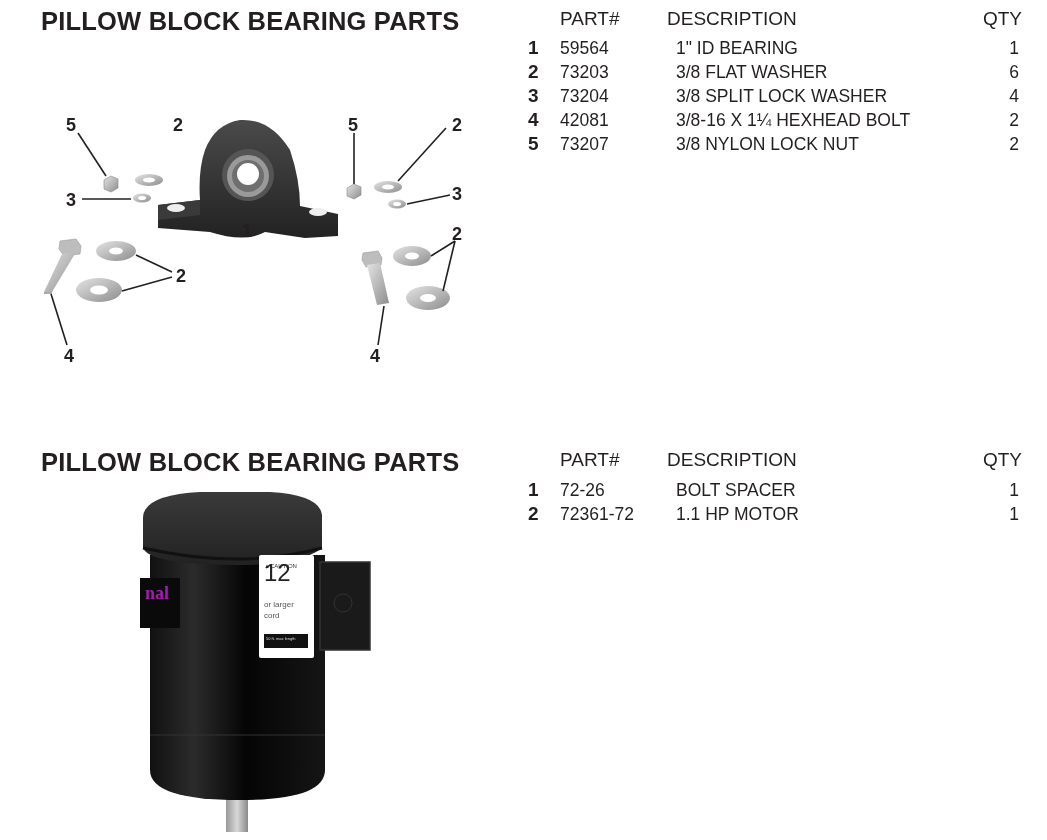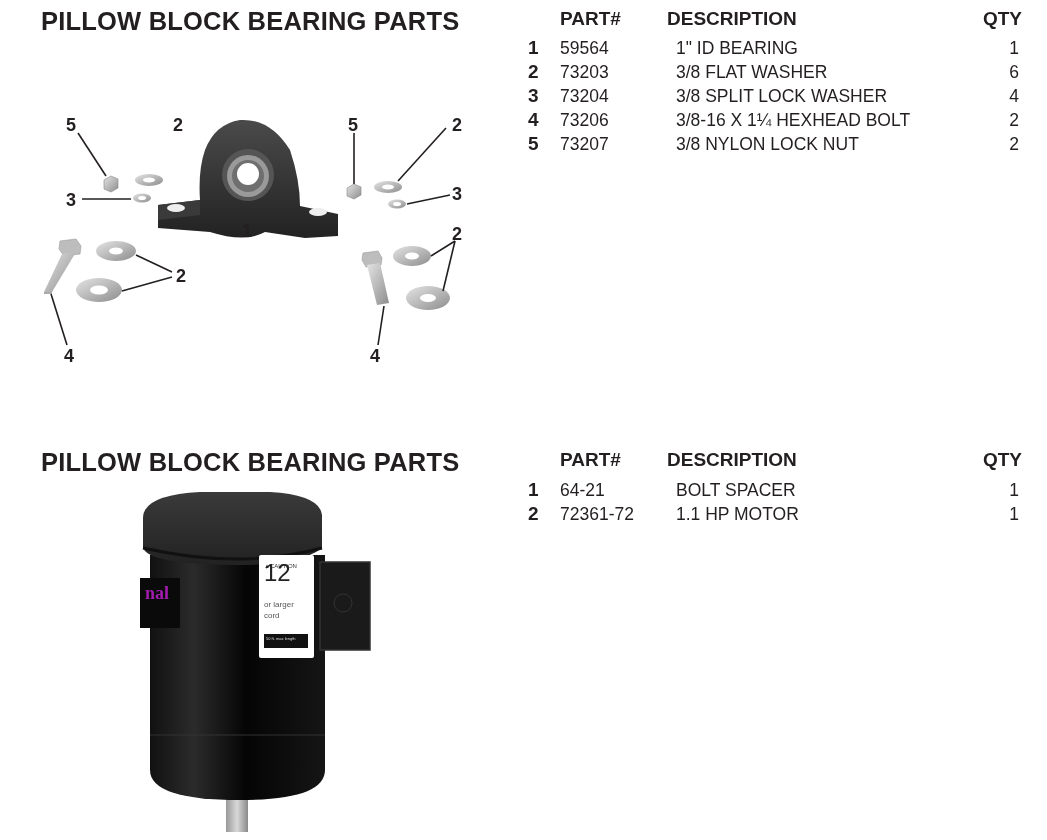--- a/index.html
+++ b/index.html
@@ -1,19 +1,19 @@
 <!DOCTYPE html>
 <html><head>
   <meta charset="utf-8">
   <style>
     html, body { margin:0; padding:0; background:#ffffff; }
     body { width:1047px; height:840px; position:relative; overflow:hidden;
            font-family:"Liberation Sans", sans-serif; color:#231f20; }
     .title { position:absolute; left:11px; font-weight:bold; font-size:25.5px; letter-spacing:0.2px; color:#231f20; white-space:nowrap;margin-left:30px; }
-    .th { position:absolute; font-weight:bold; font-size:19px; color:#231f20; white-space:nowrap; }
+    .th { position:absolute; font-weight:normal; font-size:19px; color:#231f20; white-space:nowrap; }
     .row { position:absolute; left:0; width:1047px; height:24px; }
     .row .num { position:absolute; left:528px; font-weight:bold; font-size:19px; }
     .row .part { position:absolute; left:560px; font-size:17.5px; top:1px; }
     .row .desc { position:absolute; left:676px; font-size:17.5px; top:1px; white-space:nowrap; }
     .row .qty { position:absolute; right:28px; font-size:17.5px; top:1px; text-align:right; }
     .callout { position:absolute; font-weight:bold; font-size:18px; color:#231f20; }
     svg { position:absolute; overflow:visible; }
   </style>
 </head>
 <body>
@@ -38,21 +38,21 @@
     <span class="qty">6</span>
   </div>
   <div class="row" style="top:85px;">
     <span class="num">3</span>
     <span class="part">73204</span>
     <span class="desc">3/8 SPLIT LOCK WASHER</span>
     <span class="qty">4</span>
   </div>
   <div class="row" style="top:109px;">
     <span class="num">4</span>
-    <span class="part">73206</span>
+    <span class="part">42081</span>
     <span class="desc">3/8-16 X 1¼ HEXHEAD BOLT</span>
     <span class="qty">2</span>
   </div>
   <div class="row" style="top:133px;">
     <span class="num">5</span>
     <span class="part">73207</span>
     <span class="desc">3/8 NYLON LOCK NUT</span>
     <span class="qty">2</span>
   </div>
 </div>
@@ -145,21 +145,21 @@
 
 <div class="title" style="top:448px;">PILLOW BLOCK BEARING PARTS</div>
 
 <div class="th" style="left:560px; top:449px;">PART#</div>
 <div class="th" style="left:667px; top:449px;">DESCRIPTION</div>
 <div class="th" style="right:25px; top:449px;">QTY</div>
 
 <div>
   <div class="row" style="top:479px;">
     <span class="num">1</span>
-    <span class="part">64-21</span>
+    <span class="part">72-26</span>
     <span class="desc">BOLT SPACER</span>
     <span class="qty">1</span>
   </div>
   <div class="row" style="top:503px;">
     <span class="num">2</span>
     <span class="part">72361-72</span>
     <span class="desc">1.1 HP MOTOR</span>
     <span class="qty">1</span>
   </div>
 </div>

